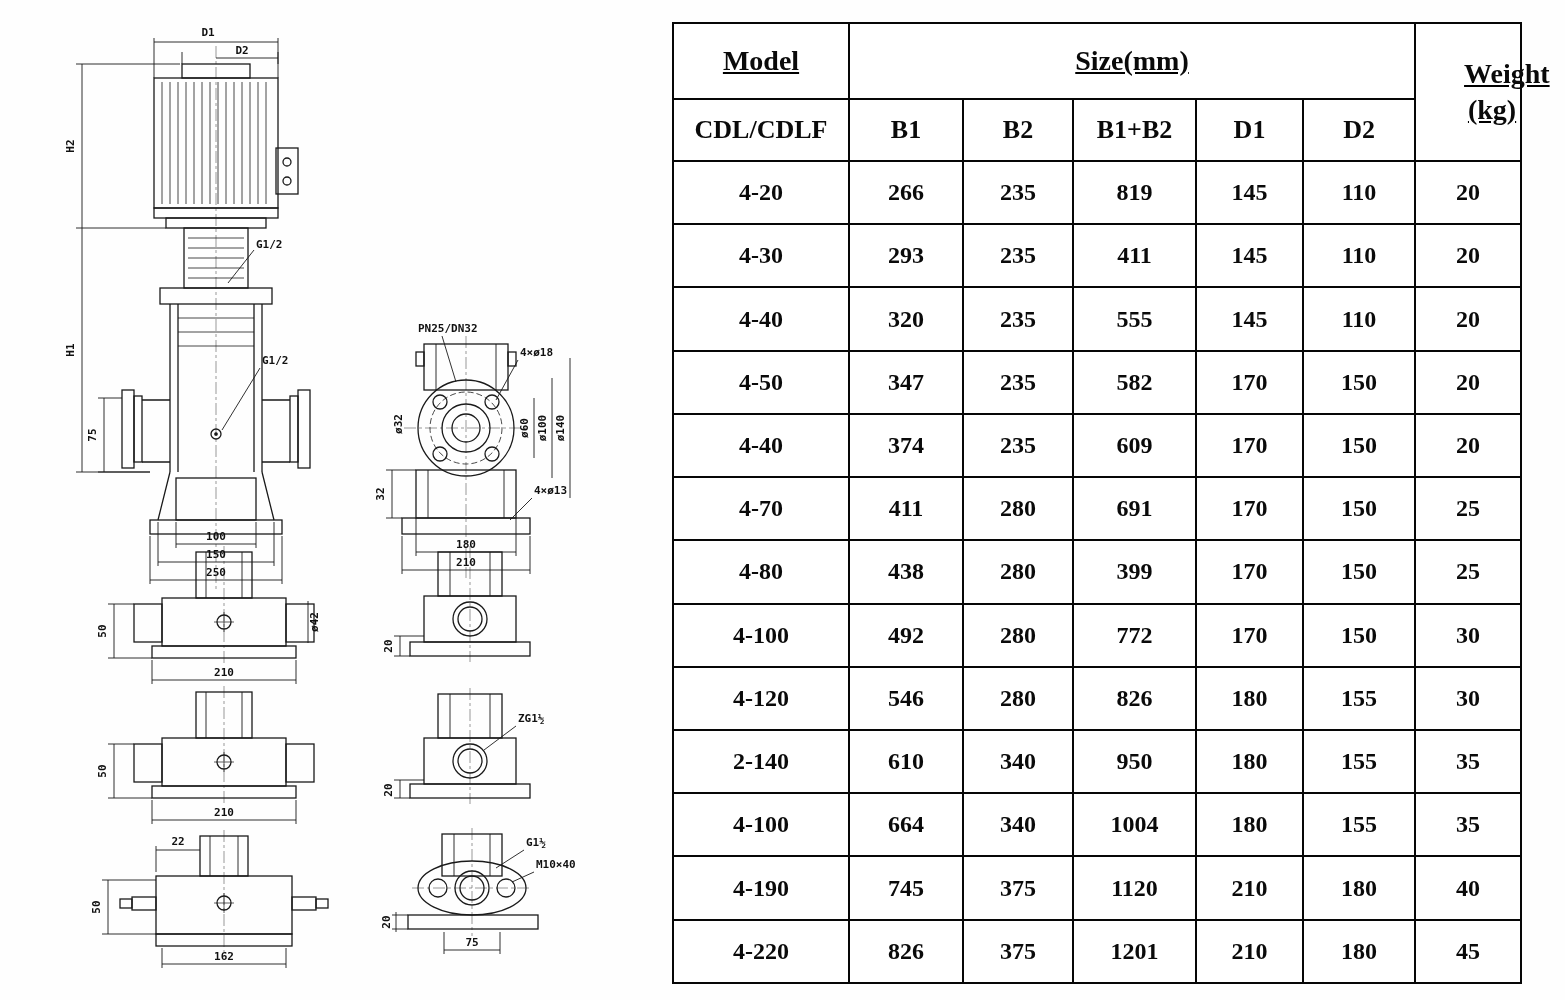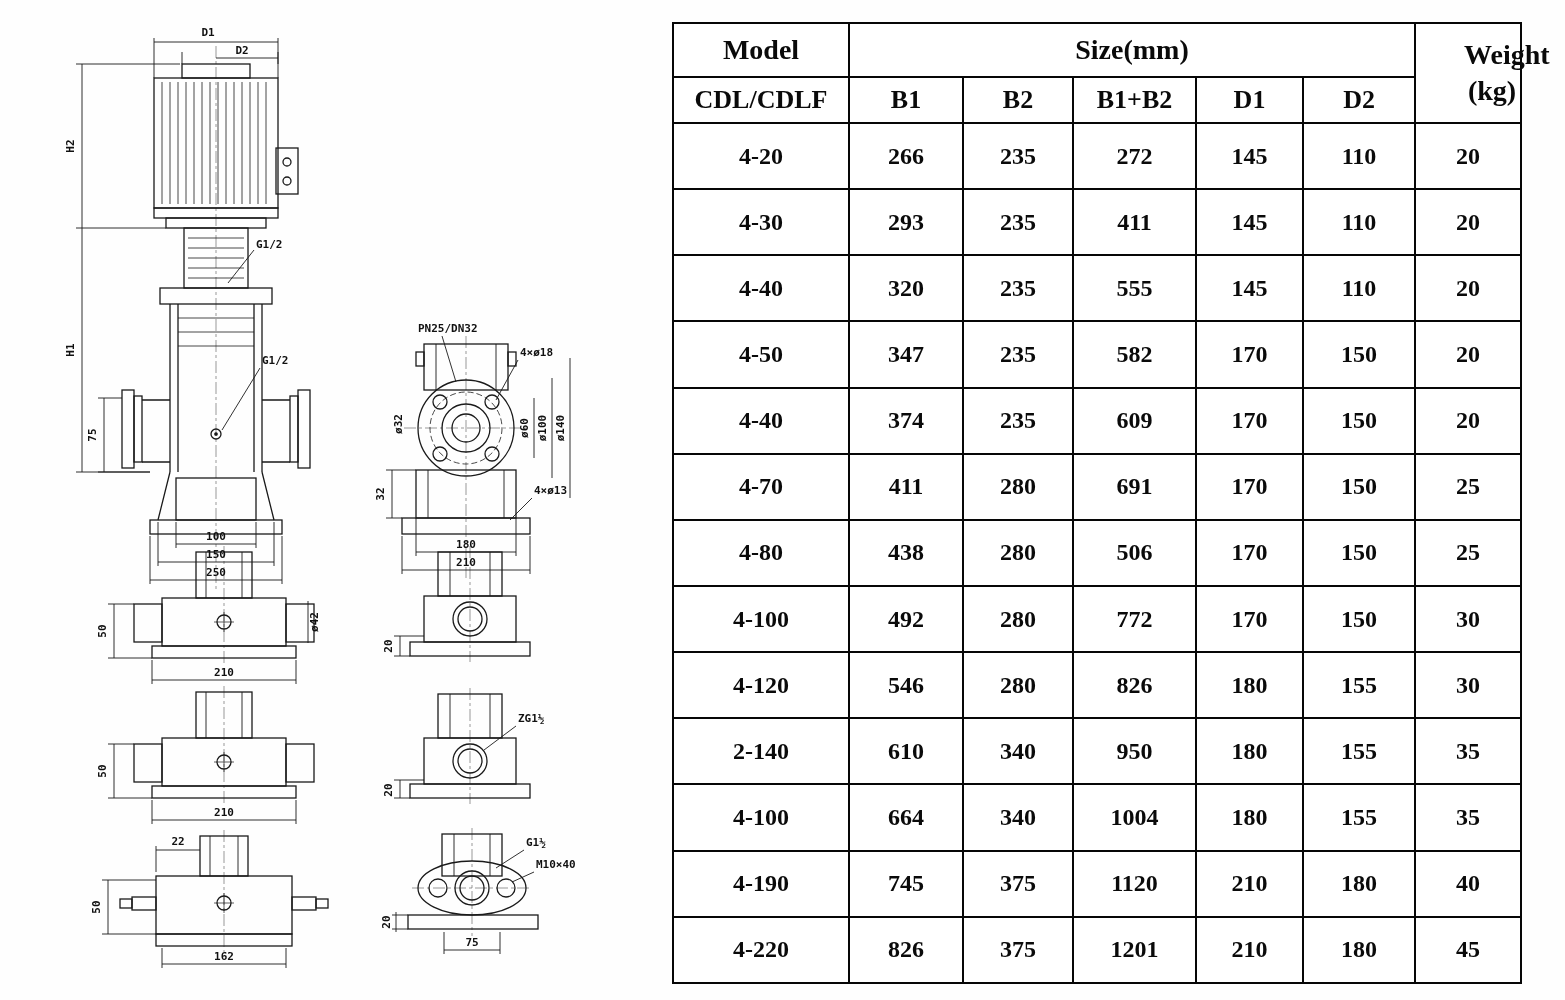--- a/index.html
+++ b/index.html
@@ -7,22 +7,22 @@
   .canvas{position:relative;width:1565px;height:1000px;background:#fefefe;overflow:hidden;}
   svg.drawing{position:absolute;left:4px;top:0;}
   svg text{font-family:"DejaVu Sans Mono",monospace;font-size:11px;font-weight:bold;fill:#111;}
   svg text.t{text-anchor:middle;}
   svg text.ts{text-anchor:start;}
   .spec-table{position:absolute;left:672px;top:22px;width:848px;height:962px;border-collapse:collapse;table-layout:fixed;background:#fff;}
   .spec-table th,.spec-table td{border:2px solid #060606;text-align:center;vertical-align:middle;font-weight:bold;color:#0a0a0a;padding:0;}
   .spec-table thead th{font-size:28px;}
   .spec-table thead tr.sub th{font-size:26px;}
   .spec-table tbody td{font-size:24px;}
-  .spec-table thead tr:first-child{height:54px;}
-  .spec-table thead tr.sub{height:46px;margin-left:28px;}
+  .spec-table thead tr:first-child{height:76px;text-decoration:underline;}
+  .spec-table thead tr.sub{height:62px;margin-left:28px;}
   .wt div{line-height:1.3;padding-left:48px;}
 </style>
 </head>
 <body>
 
 <div class="canvas">
 
   <svg class="drawing" width="660" height="1000" viewBox="0 0 660 1000">
 
     <g stroke="#555" stroke-width="0.6" fill="none" stroke-dasharray="12 3 3 3">
@@ -289,21 +289,21 @@
         <th>B1+B2</th>
         <th>D1</th>
         <th>D2</th>
       </tr>
     </thead>
     <tbody>
         <tr>
           <td>4-20</td>
           <td>266</td>
           <td>235</td>
-          <td>272</td>
+          <td>819</td>
           <td>145</td>
           <td>110</td>
           <td>20</td>
         </tr>
         <tr>
           <td>4-30</td>
           <td>293</td>
           <td>235</td>
           <td>411</td>
           <td>145</td>
@@ -343,21 +343,21 @@
           <td>280</td>
           <td>691</td>
           <td>170</td>
           <td>150</td>
           <td>25</td>
         </tr>
         <tr>
           <td>4-80</td>
           <td>438</td>
           <td>280</td>
-          <td>506</td>
+          <td>399</td>
           <td>170</td>
           <td>150</td>
           <td>25</td>
         </tr>
         <tr>
           <td>4-100</td>
           <td>492</td>
           <td>280</td>
           <td>772</td>
           <td>170</td>

